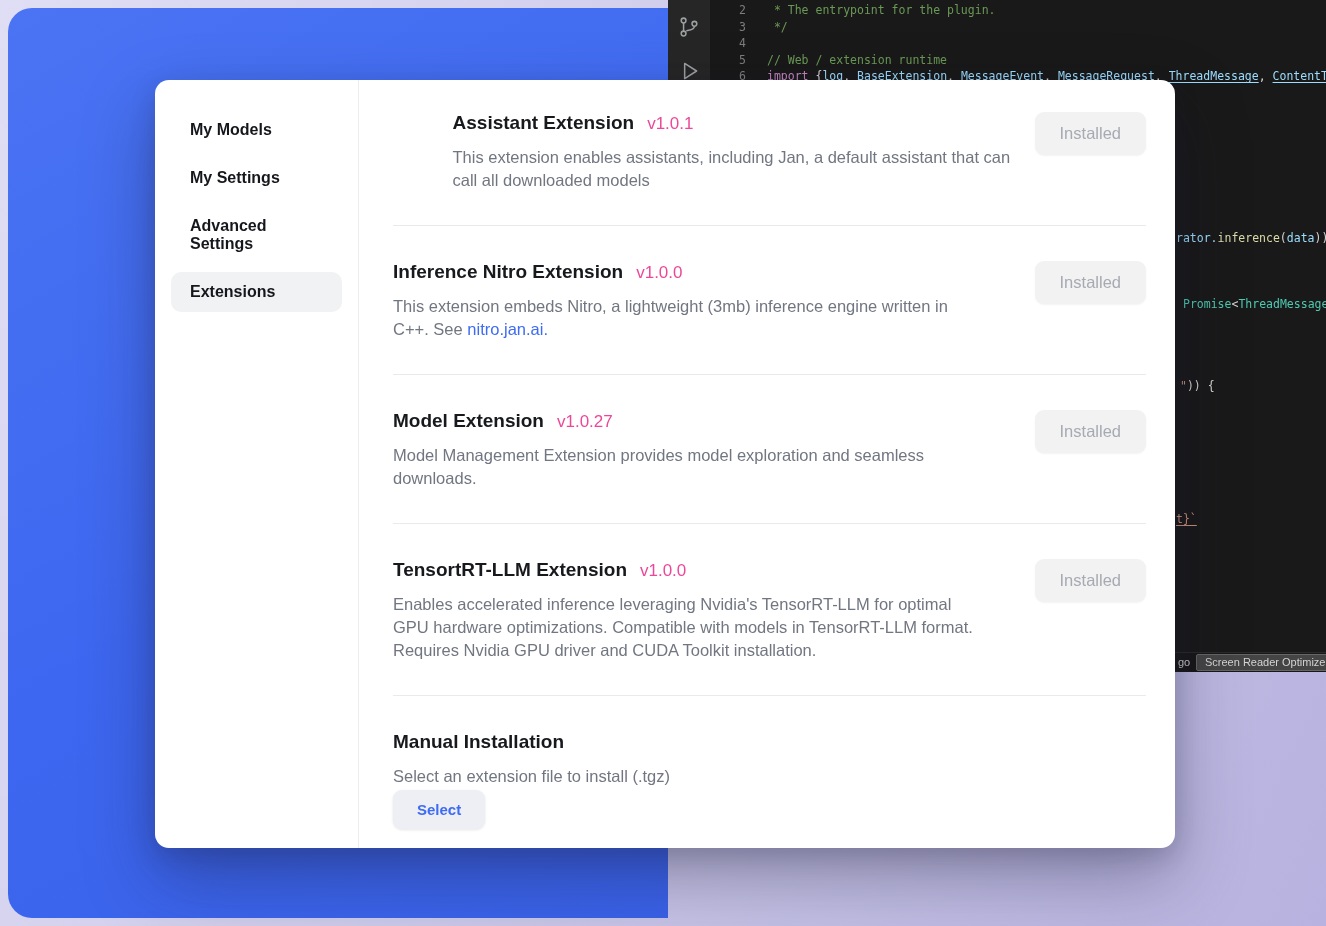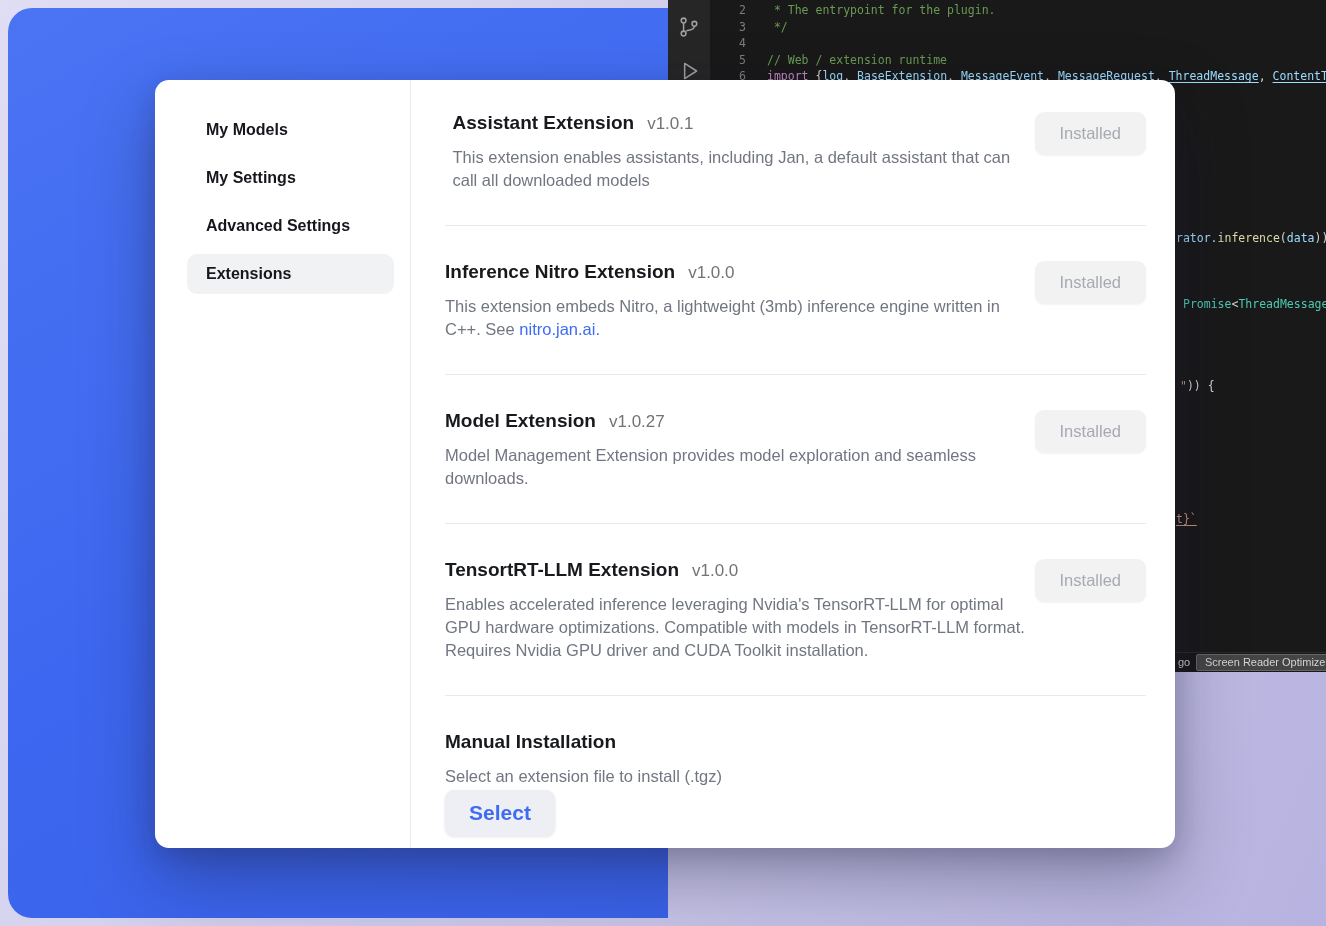--- a/index.html
+++ b/index.html
@@ -58,48 +58,48 @@
     background:linear-gradient(150deg,#4a74f3 0%,#3d67f0 55%,#3a62e9 100%);
     border-radius:24px 0 0 24px;
   }
 
   
   .modal {
     position:absolute; left:155px; top:80px; width:1020px; height:768px;
     background:#ffffff; border-radius:14px; display:flex; overflow:hidden;
     box-shadow:0 30px 70px rgba(25,25,55,.35), 0 8px 24px rgba(25,25,55,.18);
   }
-  .sidebar { width:240px; flex:none; border-right:1px solid #ececee; padding:30px 16px 0;margin-left:16px; }
+  .sidebar { width:204px; flex:none; border-right:1px solid #ececee; padding:30px 16px 0; }
   .side-item {
     padding:11px 19px; border-radius:10px; margin-bottom:8px;
     font-size:16px; font-weight:600; color:#15171c; cursor:pointer;
   }
   .side-item.active { background:#f1f2f3; }
 
   .content { flex:1; padding:0 29px 0 34px; }
   .row {
     display:flex; justify-content:space-between; align-items:flex-start;
     padding:33px 0; border-bottom:1px solid #e9eaec;
   }
   .row.first { padding-top:30px;justify-content:flex-end; }
   .row.last  { border-bottom:none;flex-direction:column; }
   .row-text { width:582px; }
   .title-line { display:flex; align-items:baseline; gap:13px; }
   .row-title { font-size:19px; font-weight:700; color:#17191d; line-height:26px; }
-  .row-version { font-size:17px; color:#737373; }
+  .row-version { font-size:17px; color:#ec4899; }
   .row-desc { margin-top:10px; font-size:16.5px; line-height:23px; color:#717681; }
   .link { color:#3e6bf4; text-decoration:none; cursor:pointer; }
 
   .btn { flex:none; border:none; border-radius:9px; font-family:inherit; cursor:pointer; margin-top:2px; }
   .btn-installed {
     background:#f2f2f3; color:#a6aab1; font-size:16.5px; font-weight:500;
     padding:12px 25px; box-shadow:0 1px 2px rgba(0,0,0,.05);
   }
   .btn-select {
-    background:#edeff4; color:#3e6bf4; font-size:21px; font-weight:700;
+    background:#edeff4; color:#3e6bf4; font-size:15px; font-weight:700;
     padding:11px 24px; box-shadow:0 1px 3px rgba(0,0,0,.10);
   }
 </style>
 </head>
 <body>
 
 <div class="editor">
   <div class="code-area" id="code-area"><div class="code-line"><span class="gutter">2</span><span><span class="tk comment"> * The entrypoint for the plugin.</span></span></div><div class="code-line"><span class="gutter">3</span><span><span class="tk comment"> */</span></span></div><div class="code-line"><span class="gutter">4</span><span></span></div><div class="code-line"><span class="gutter">5</span><span><span class="tk comment">// Web / extension runtime</span></span></div><div class="code-line"><span class="gutter">6</span><span><span class="tk kw">import </span><span class="tk plain">{</span><span class="tk var u">log</span><span class="tk plain">, </span><span class="tk var u">BaseExtension</span><span class="tk plain">, </span><span class="tk var u">MessageEvent</span><span class="tk plain">, </span><span class="tk var u">MessageRequest</span><span class="tk plain">, </span><span class="tk var u">ThreadMessage</span><span class="tk plain">, </span><span class="tk var u">ContentType</span></span></div></div>
   <div id="frags">
       <div class="frag" style="left: 508px; top: 231px;"><span class="tk var">rator.</span><span class="tk fn">inference</span><span class="tk plain">(</span><span class="tk var">data</span><span class="tk plain">));</span></div>

